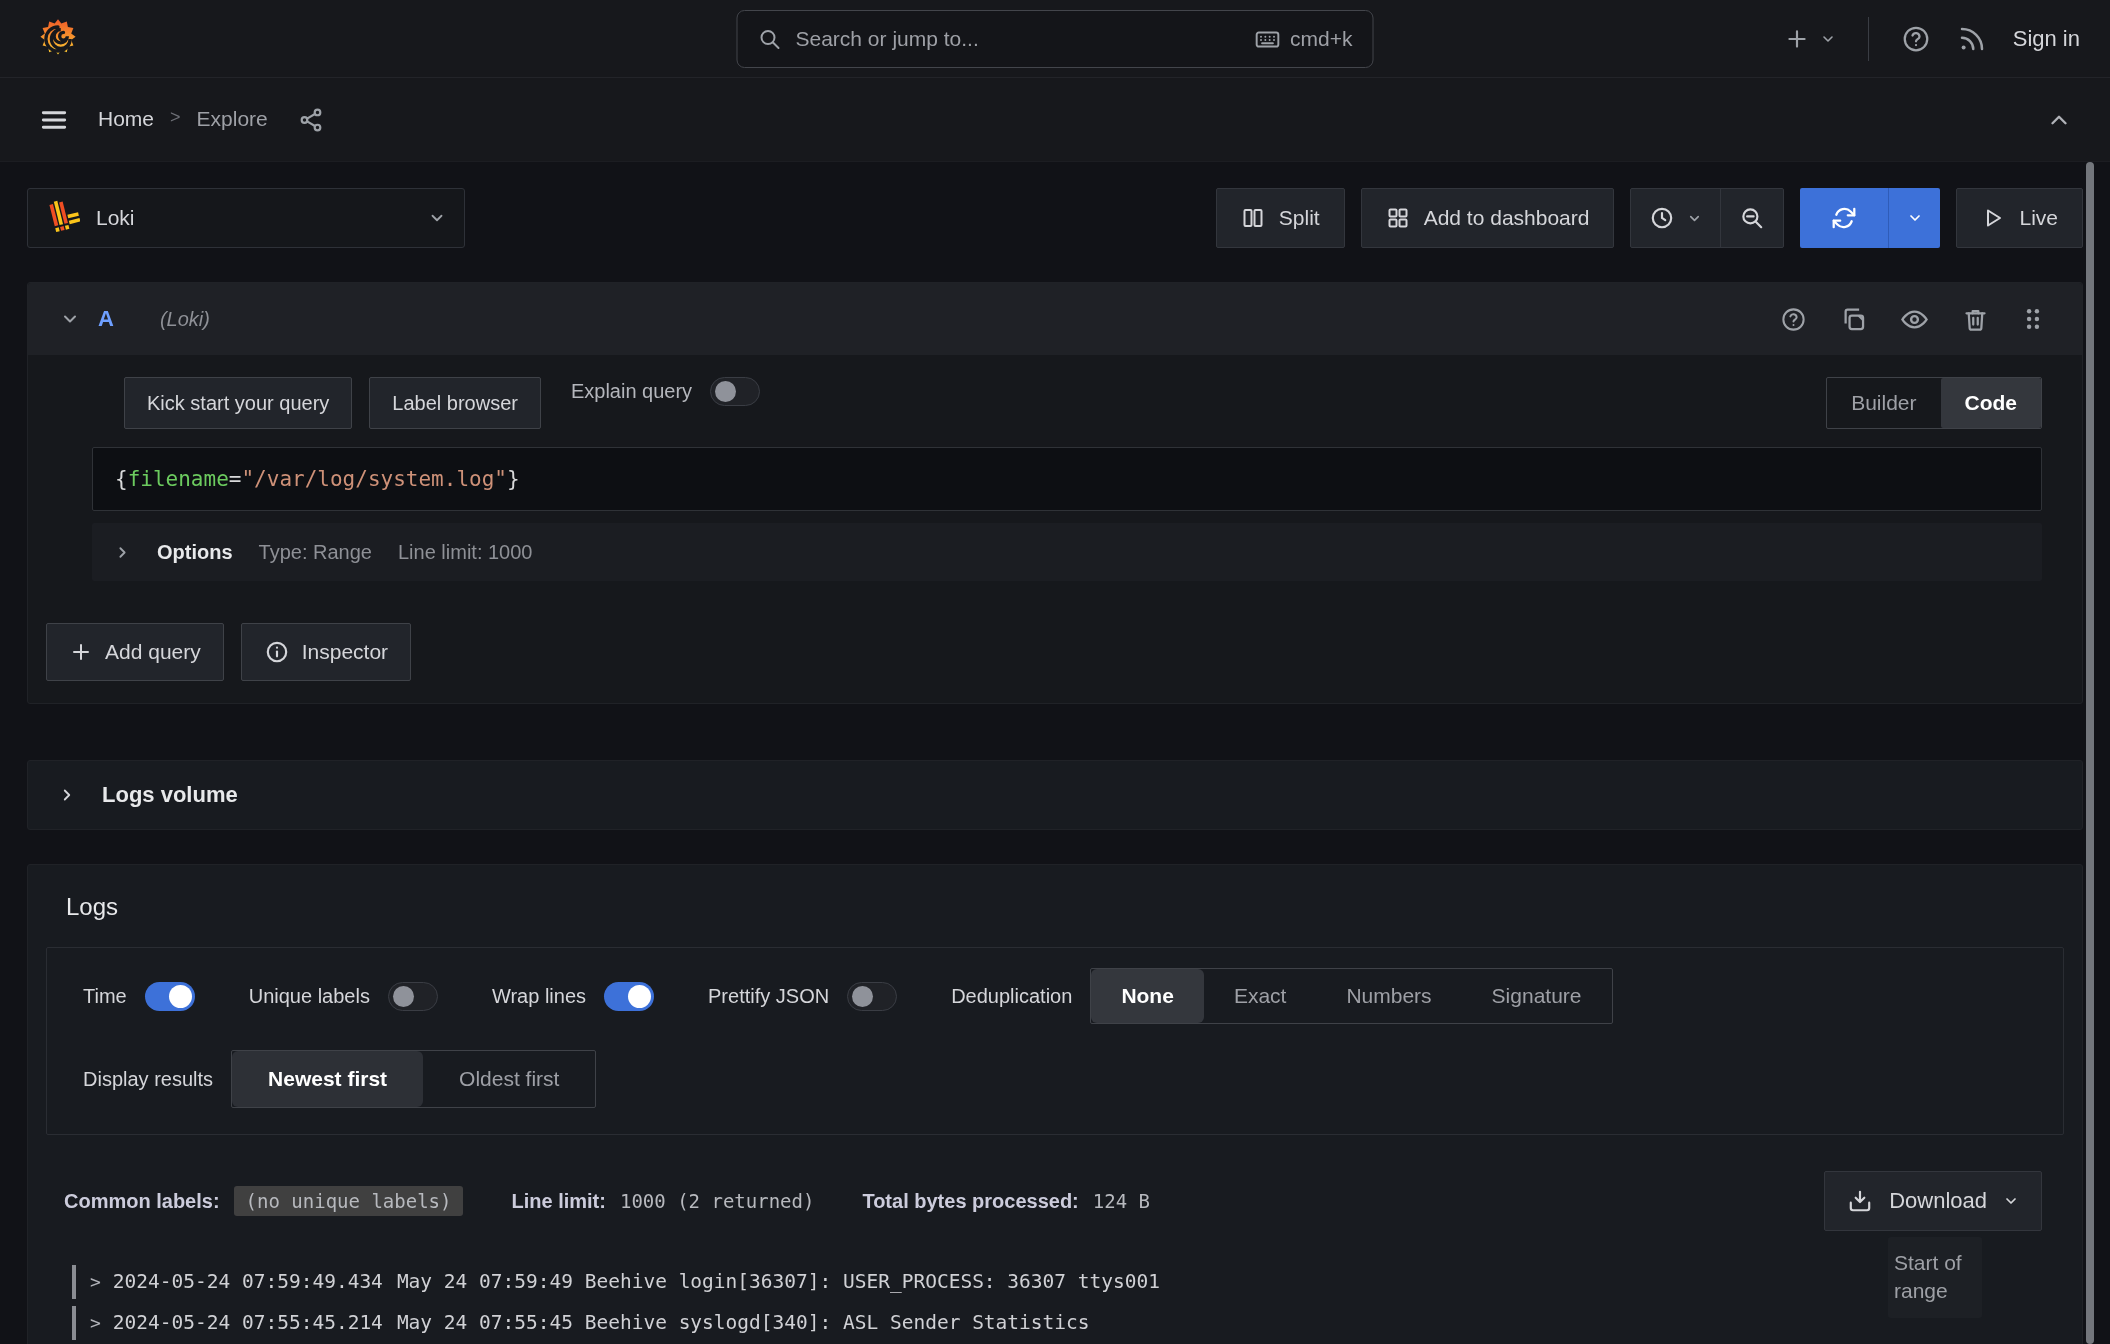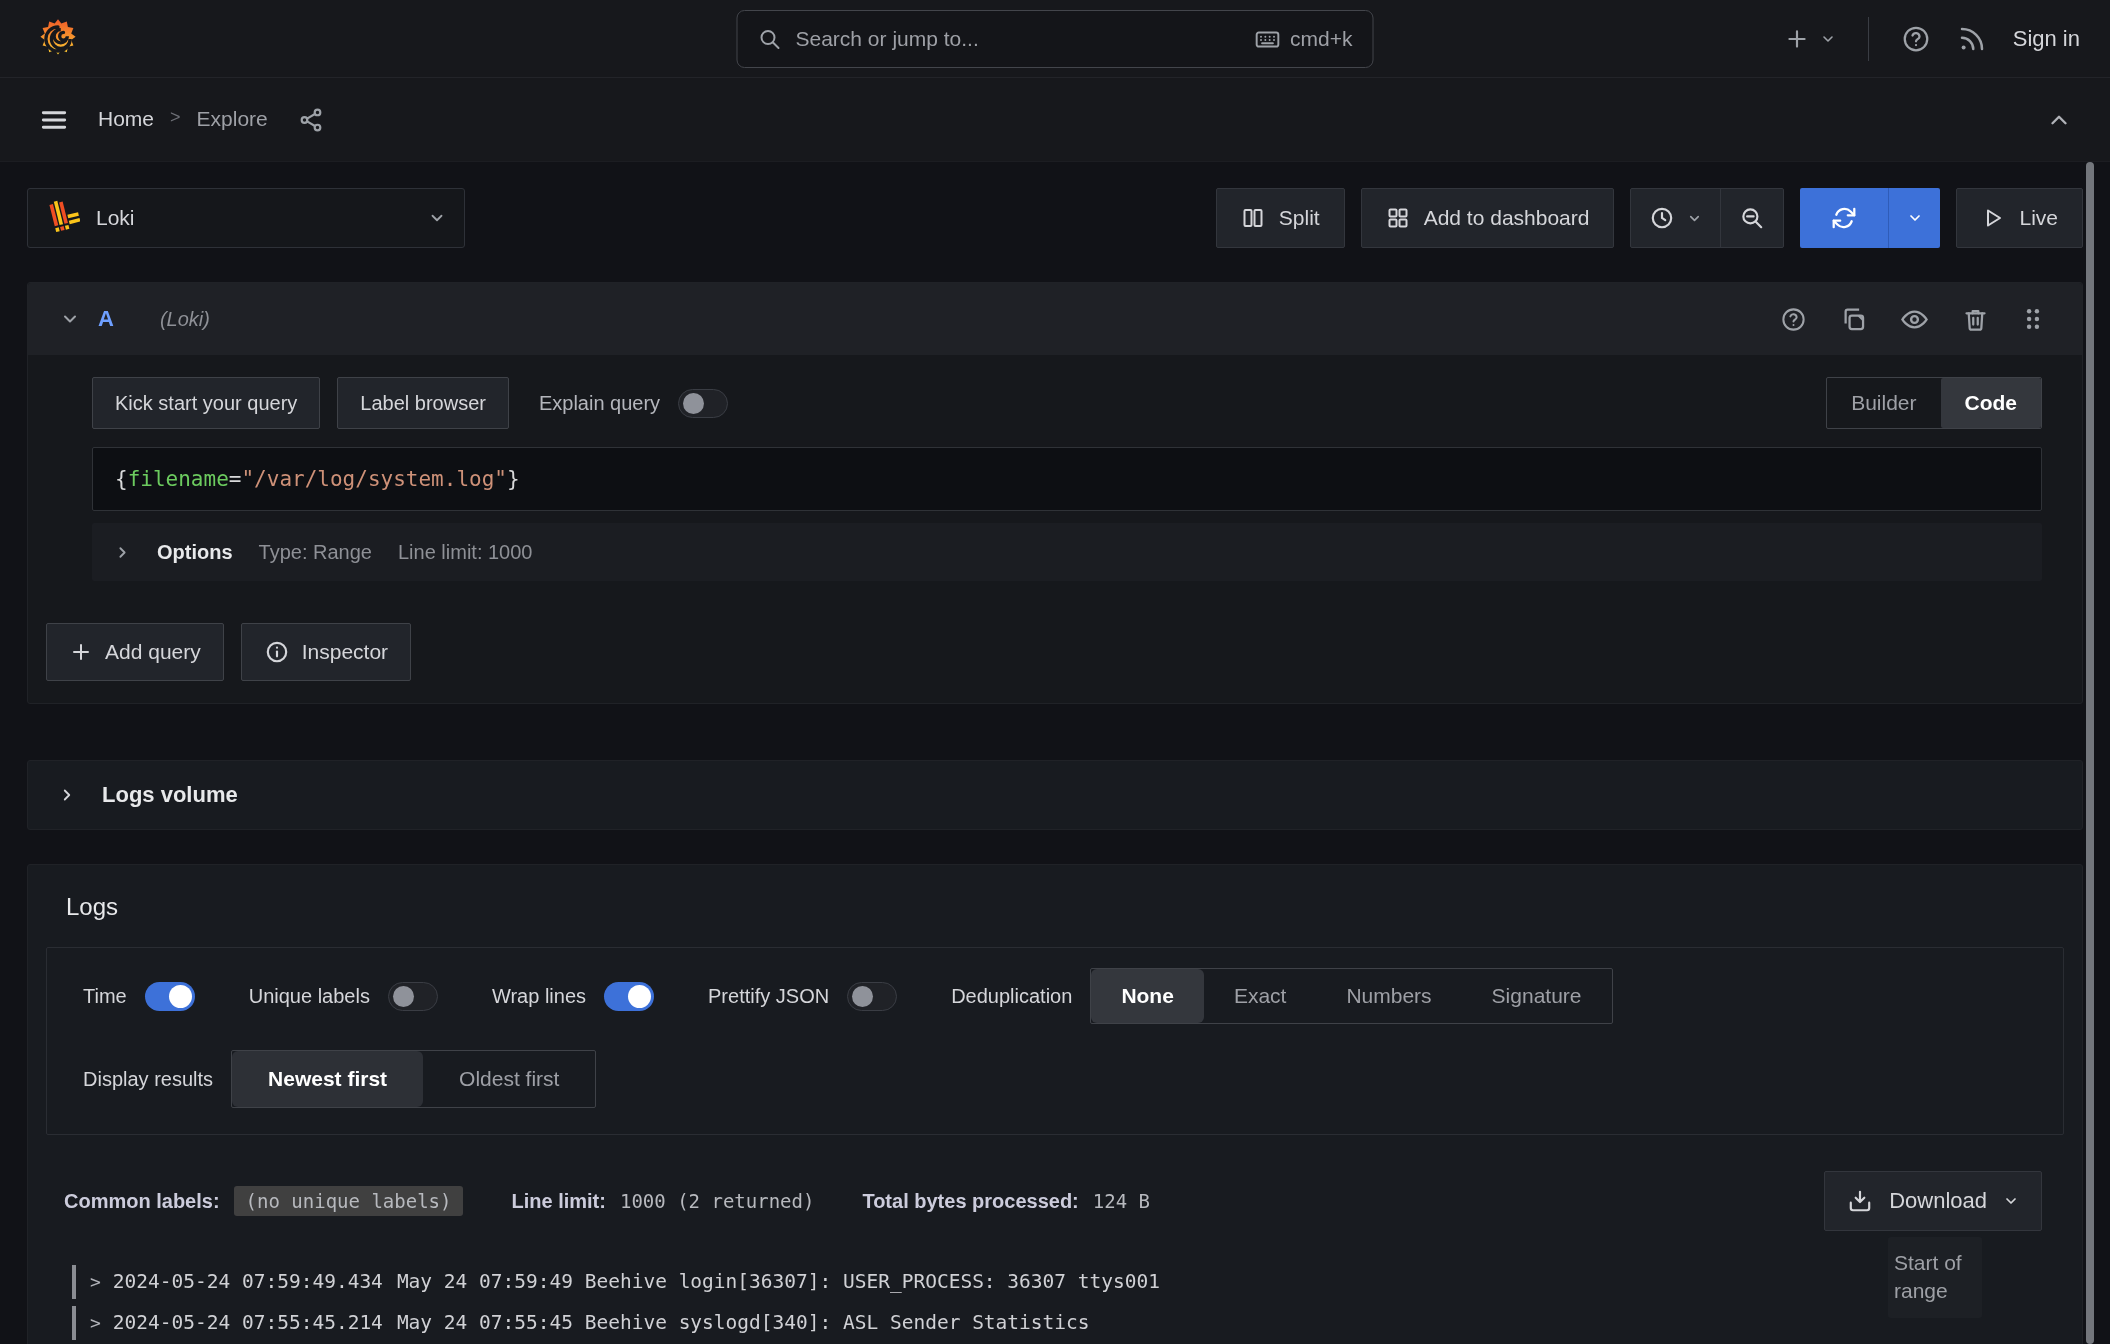--- a/index.html
+++ b/index.html
@@ -65,21 +65,21 @@
   .qpanel{margin-top:34px;background:#16181c;border:1px solid #202227;border-radius:3px;
     padding-bottom:22px}
   .qheader{height:72px;background:#1f2126;border-radius:3px 3px 0 0;display:flex;
     align-items:center;padding:0 24px}
   .qheader .caret{color:#9ea2a8;margin:0 18px 0 8px;cursor:pointer}
   .ref-id{color:#6e9fff;font-weight:700;font-size:22px;margin-right:46px;cursor:pointer}
   .ds-hint{color:#8e9096;font-style:italic;font-size:20px}
   .qheader-icons{margin-left:auto;display:flex;align-items:center;gap:33px;padding-right:14px}
   .qheader-icons .iconbtn{color:#9ea2a8}
 
-  .qrow{margin:22px 40px 0 64px;display:flex;align-items:center}
+  .qrow{margin:22px 40px 0 96px;display:flex;align-items:flex-start}
   .sbtn{height:52px;background:#22252b;border:1px solid #3f4248;border-radius:2px;
     display:flex;align-items:center;gap:12px;padding:0 22px;font-size:20px;font-weight:500;
     color:#d5d6da;cursor:pointer;font-family:"Liberation Sans",sans-serif}
   .explain{display:flex;align-items:center;gap:18px;margin-left:30px;color:#b4b6bc;font-size:20px}
 
   .switch{width:50px;height:29px;border-radius:15px;position:relative;cursor:pointer;flex:0 0 auto}
   .switch.off{background:#202227;border:1px solid #3a3d44}
   .switch.off::after{content:"";position:absolute;left:4px;top:3px;width:21px;height:21px;
     border-radius:50%;background:#8f929a}
   .switch.on{background:#3d71d9}

